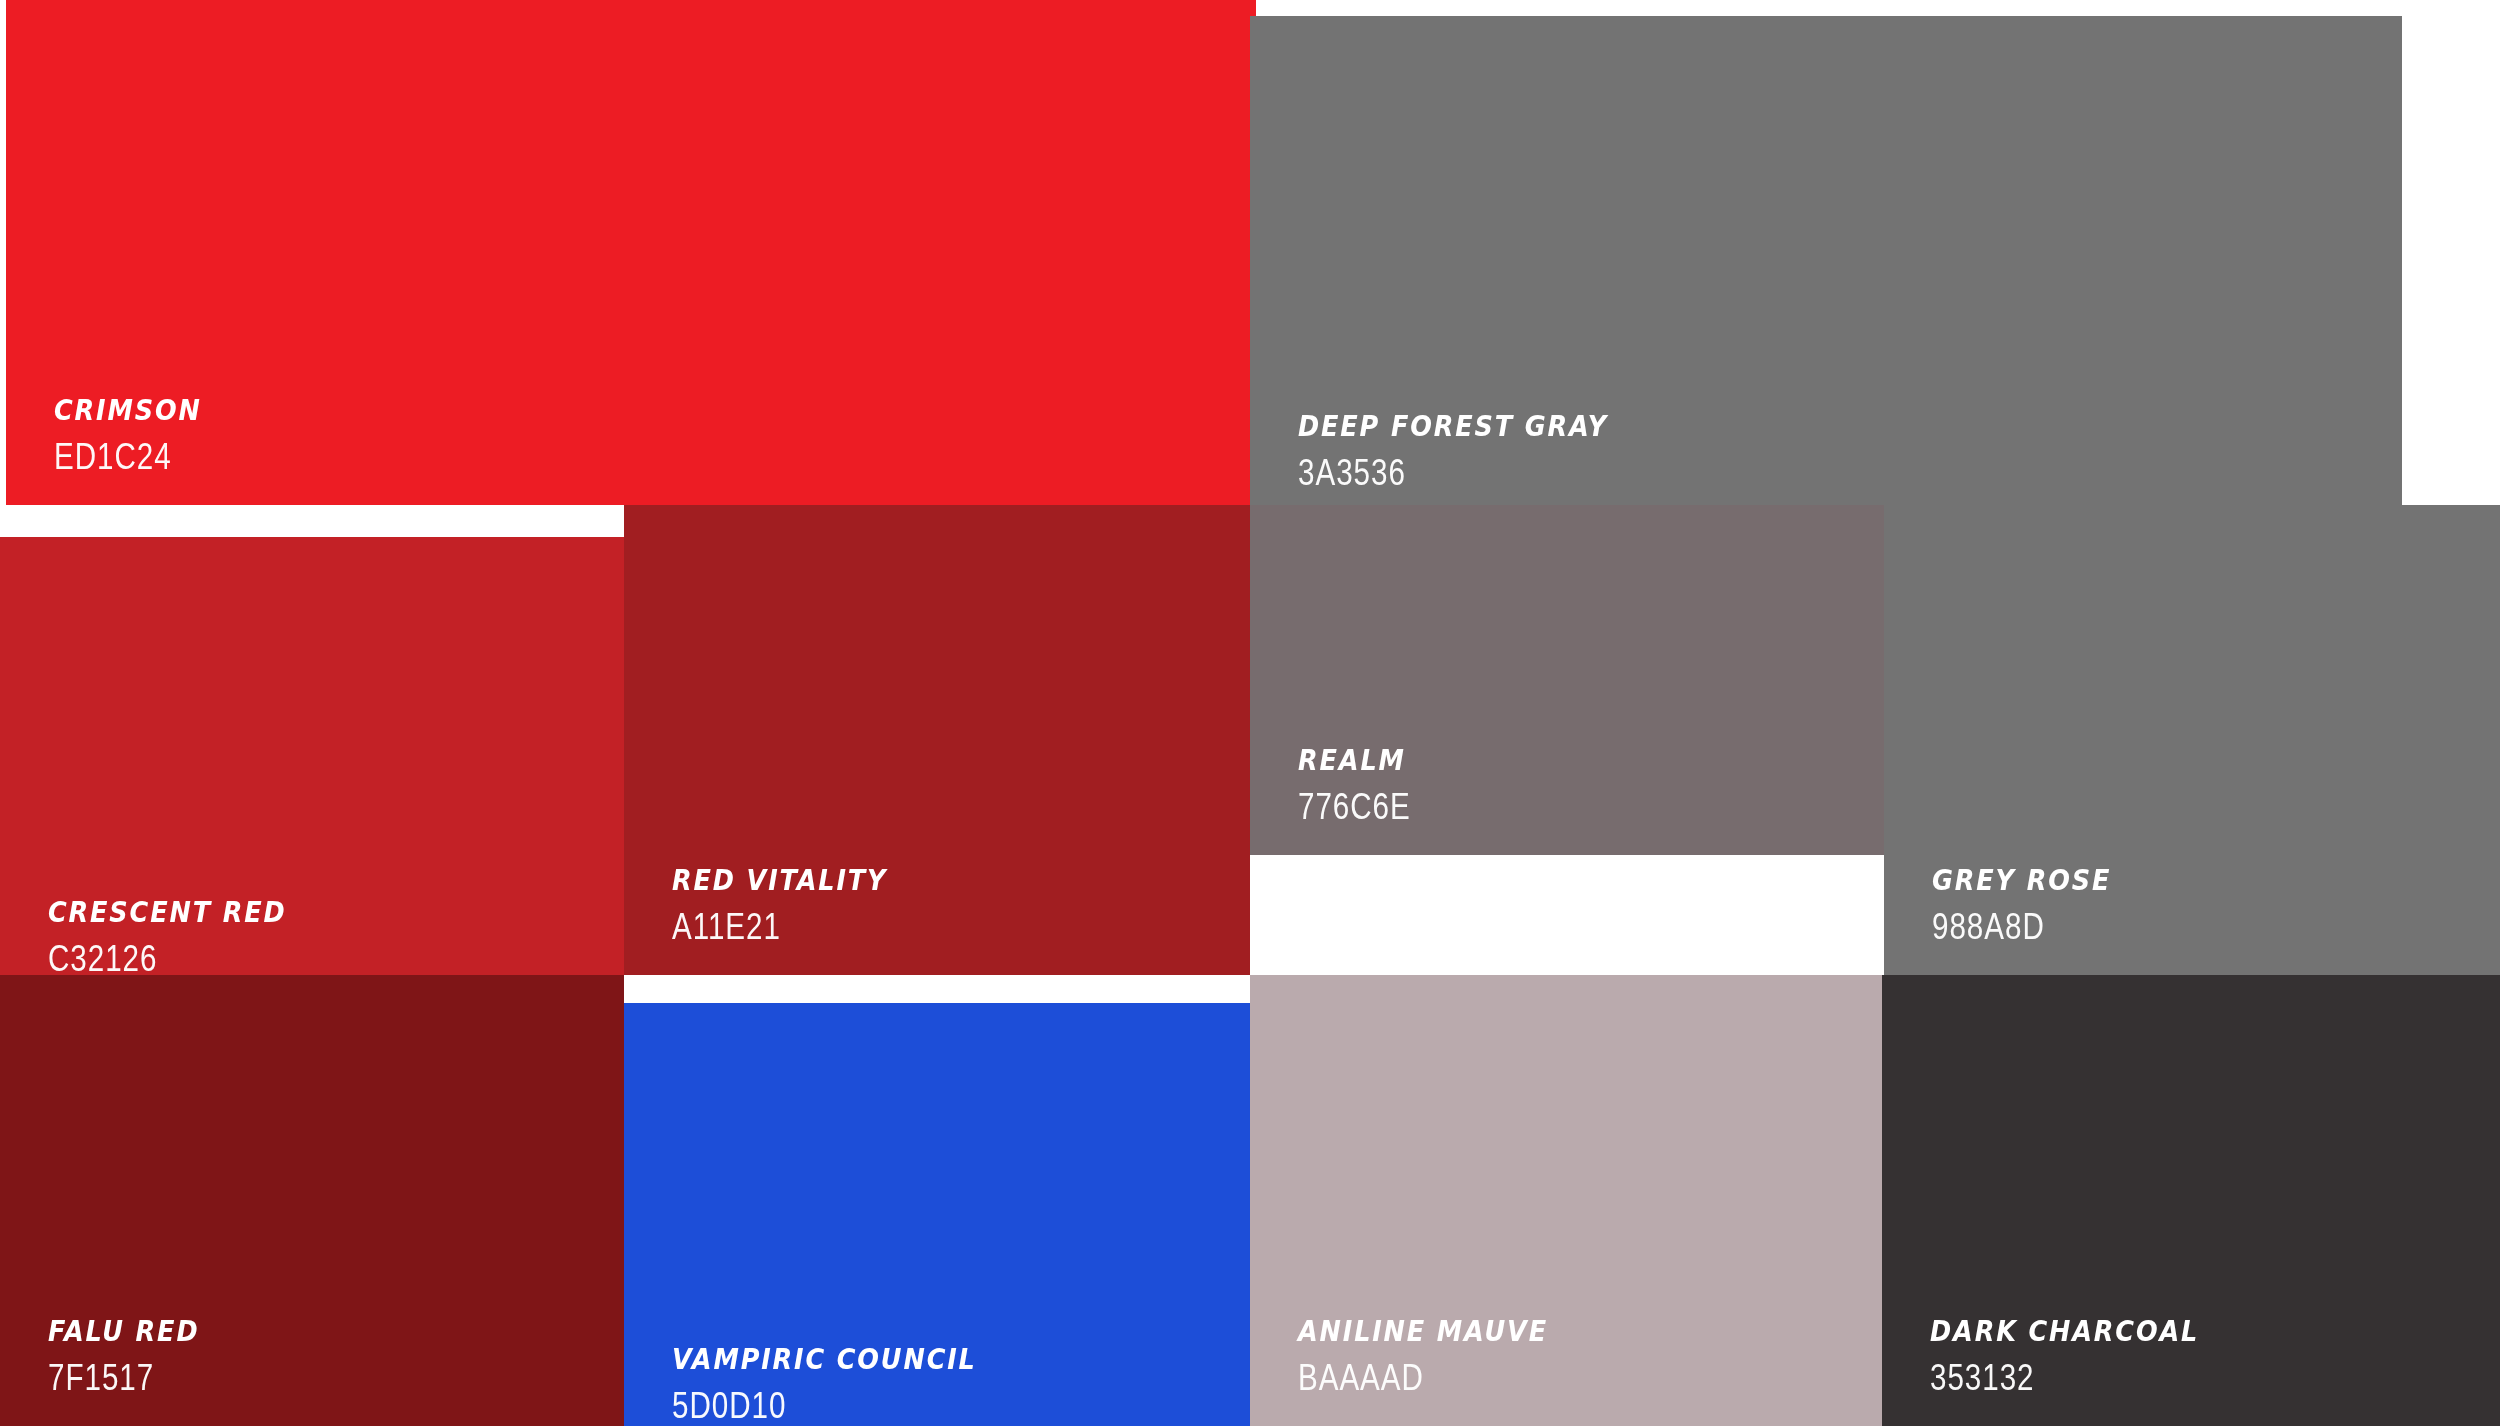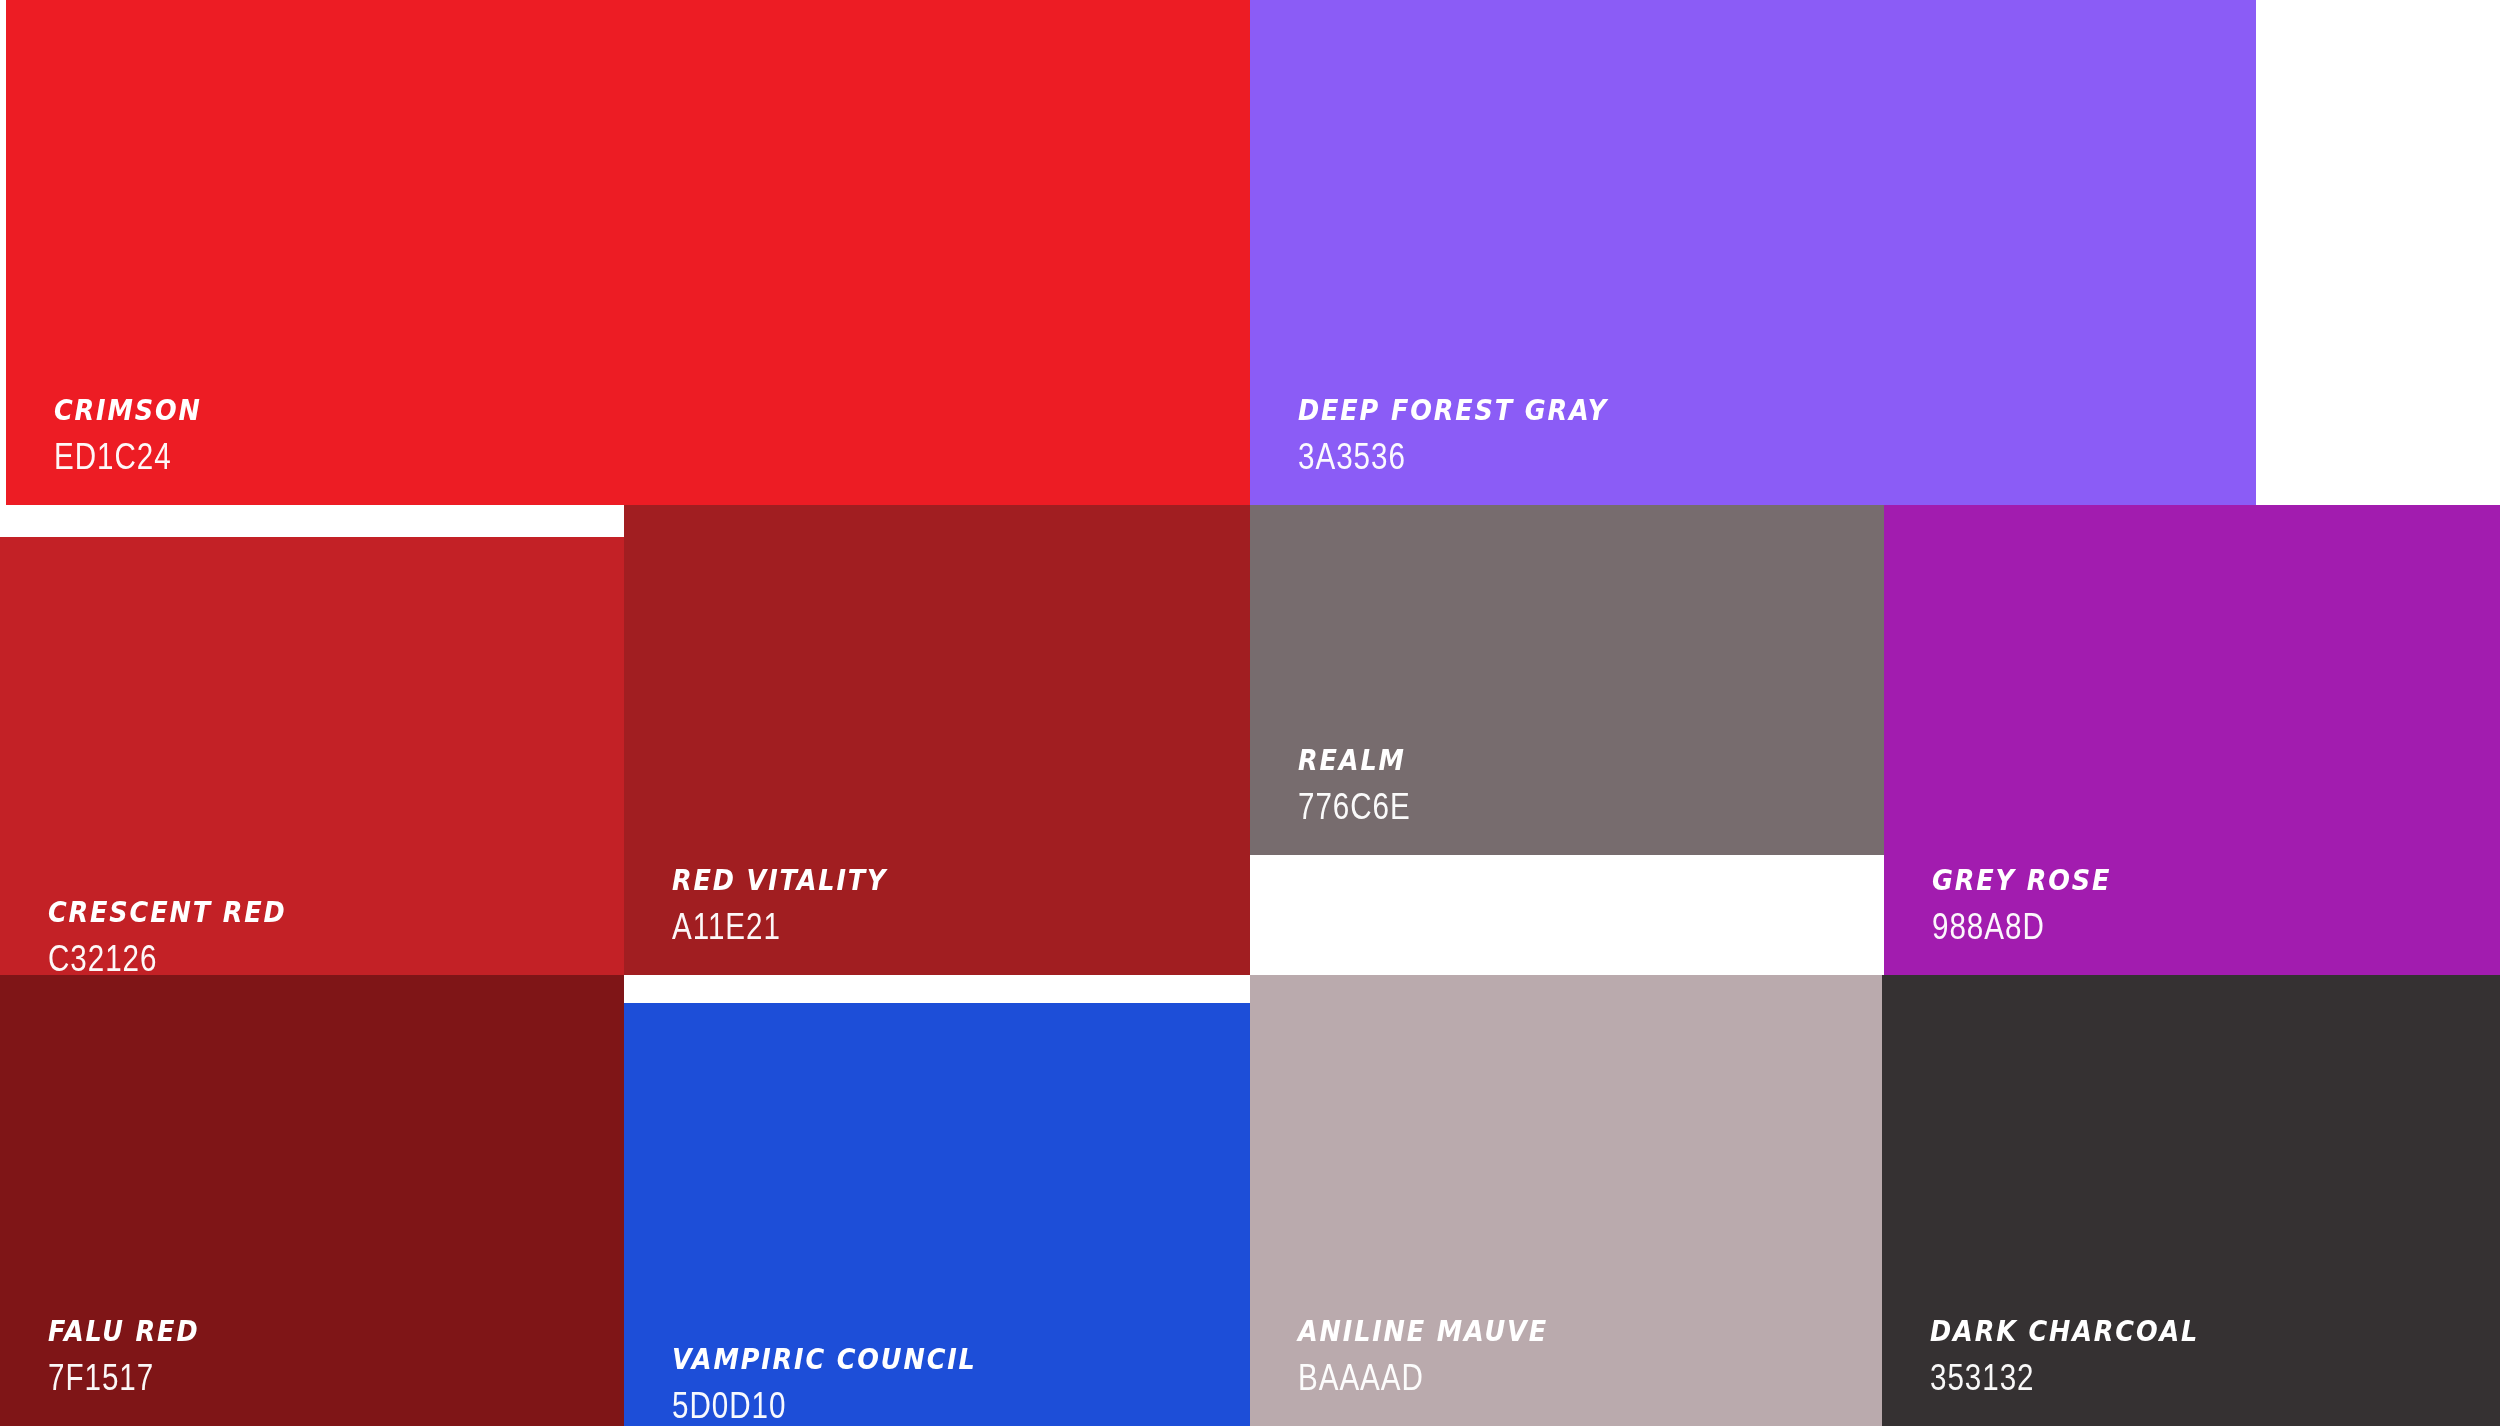--- a/index.html
+++ b/index.html
@@ -60,21 +60,21 @@
 </head>
 <body>
 
 <div id="palette">
     <div class="swatch" style="left: 0px; top: 0px; width: 1250px; height: 505px; background: rgb(237, 28, 36); margin-left: 6px;">
       <div class="swatch-label">
         <span class="swatch-name" style="color: rgb(255, 255, 255);">CRIMSON</span>
         <span class="swatch-hex" style="color: rgb(255, 255, 255);">ED1C24</span>
       </div>
     </div>
-    <div class="swatch" style="left: 1250px; top: 0px; width: 1006px; height: 505px; background: #8b5cf6;">
+    <div class="swatch" style="left: 1250px; top: 16px; width: 1152px; height: 505px; background: #737373;">
       <div class="swatch-label">
         <span class="swatch-name" style="color: rgb(255, 255, 255);">DEEP FOREST GRAY</span>
         <span class="swatch-hex" style="color: rgb(255, 255, 255);">3A3536</span>
       </div>
     </div>
     <div class="swatch" style="left: 0px; top: 505px; width: 624px; height: 470px; background: rgb(195, 33, 38); margin-top: 32px;">
       <div class="swatch-label">
         <span class="swatch-name" style="color: rgb(255, 255, 255);">CRESCENT RED</span>
         <span class="swatch-hex" style="color: rgb(255, 255, 255);">C32126</span>
       </div>
@@ -84,21 +84,21 @@
         <span class="swatch-name" style="color: rgb(255, 255, 255);">RED VITALITY</span>
         <span class="swatch-hex" style="color: rgb(255, 255, 255);">A11E21</span>
       </div>
     </div>
     <div class="swatch" style="left: 1250px; top: 505px; width: 634px; height: 350px; background: rgb(119, 108, 110);">
       <div class="swatch-label">
         <span class="swatch-name" style="color: rgb(255, 255, 255);">REALM</span>
         <span class="swatch-hex" style="color: rgb(255, 255, 255);">776C6E</span>
       </div>
     </div>
-    <div class="swatch" style="left: 1884px; top: 505px; width: 616px; height: 470px; background: #a21caf; padding-left: 36px;">
+    <div class="swatch" style="left: 1884px; top: 505px; width: 616px; height: 470px; background: #737373; padding-left: 36px;">
       <div class="swatch-label">
         <span class="swatch-name" style="color: rgb(255, 255, 255);">GREY ROSE</span>
         <span class="swatch-hex" style="color: rgb(255, 255, 255);">988A8D</span>
       </div>
     </div>
     <div class="swatch" style="left: 0px; top: 975px; width: 624px; height: 451px; background: rgb(127, 21, 23);">
       <div class="swatch-label">
         <span class="swatch-name" style="color: rgb(255, 255, 255);">FALU RED</span>
         <span class="swatch-hex" style="color: rgb(255, 255, 255);">7F1517</span>
       </div>

